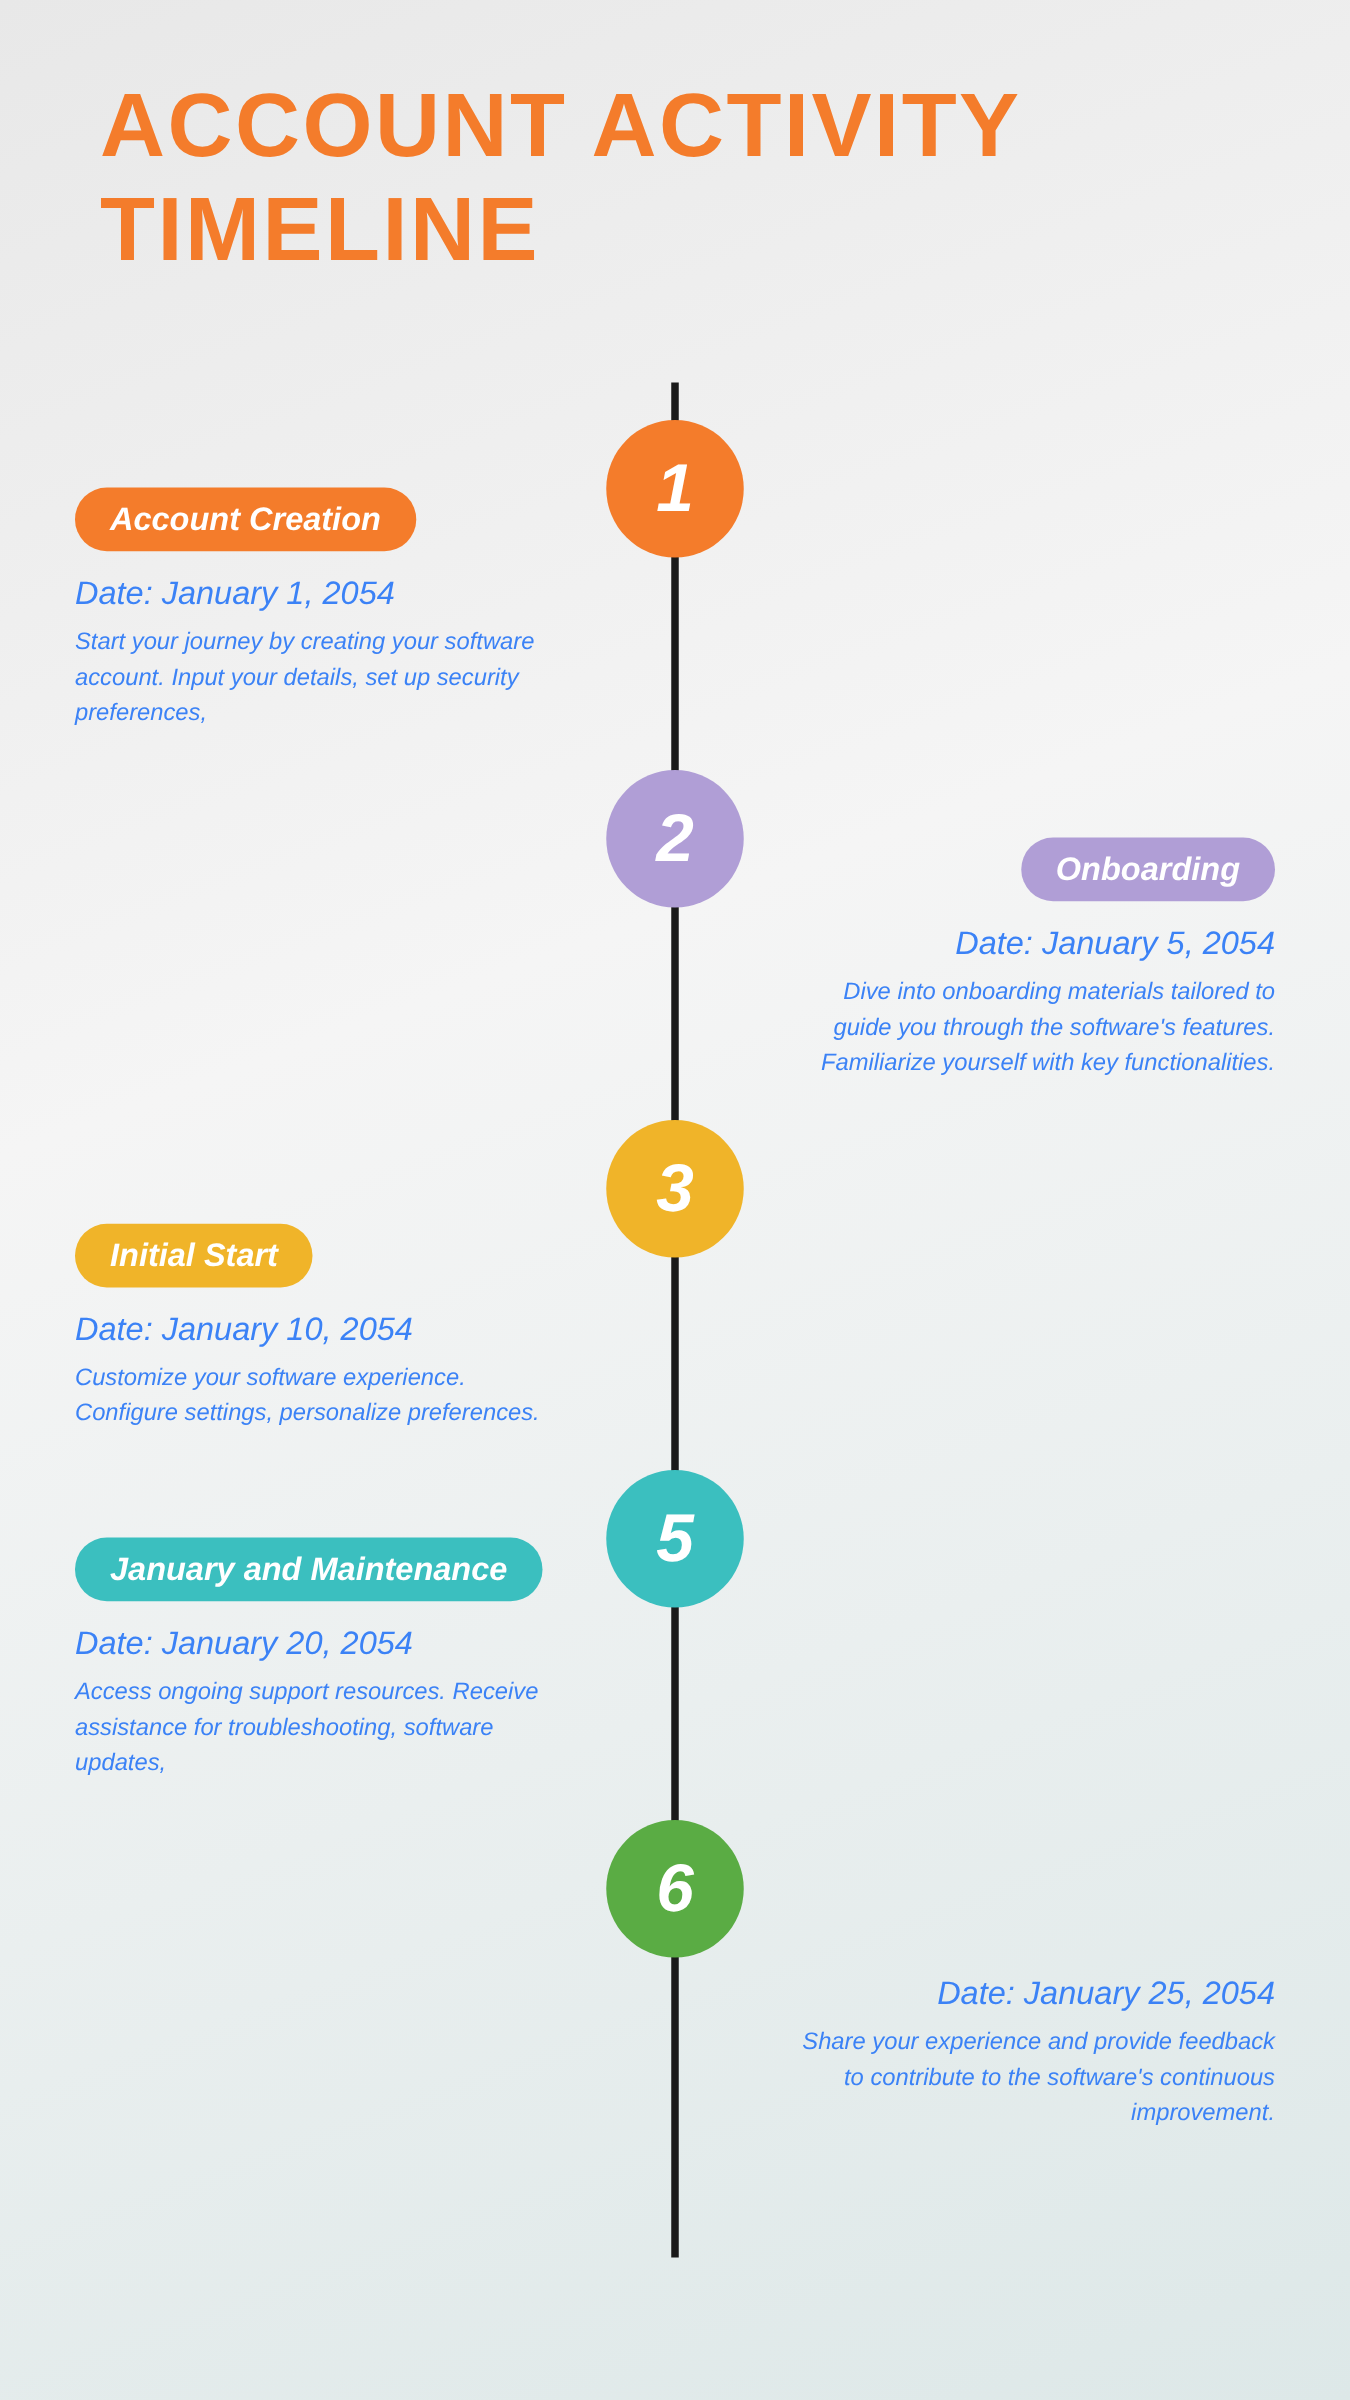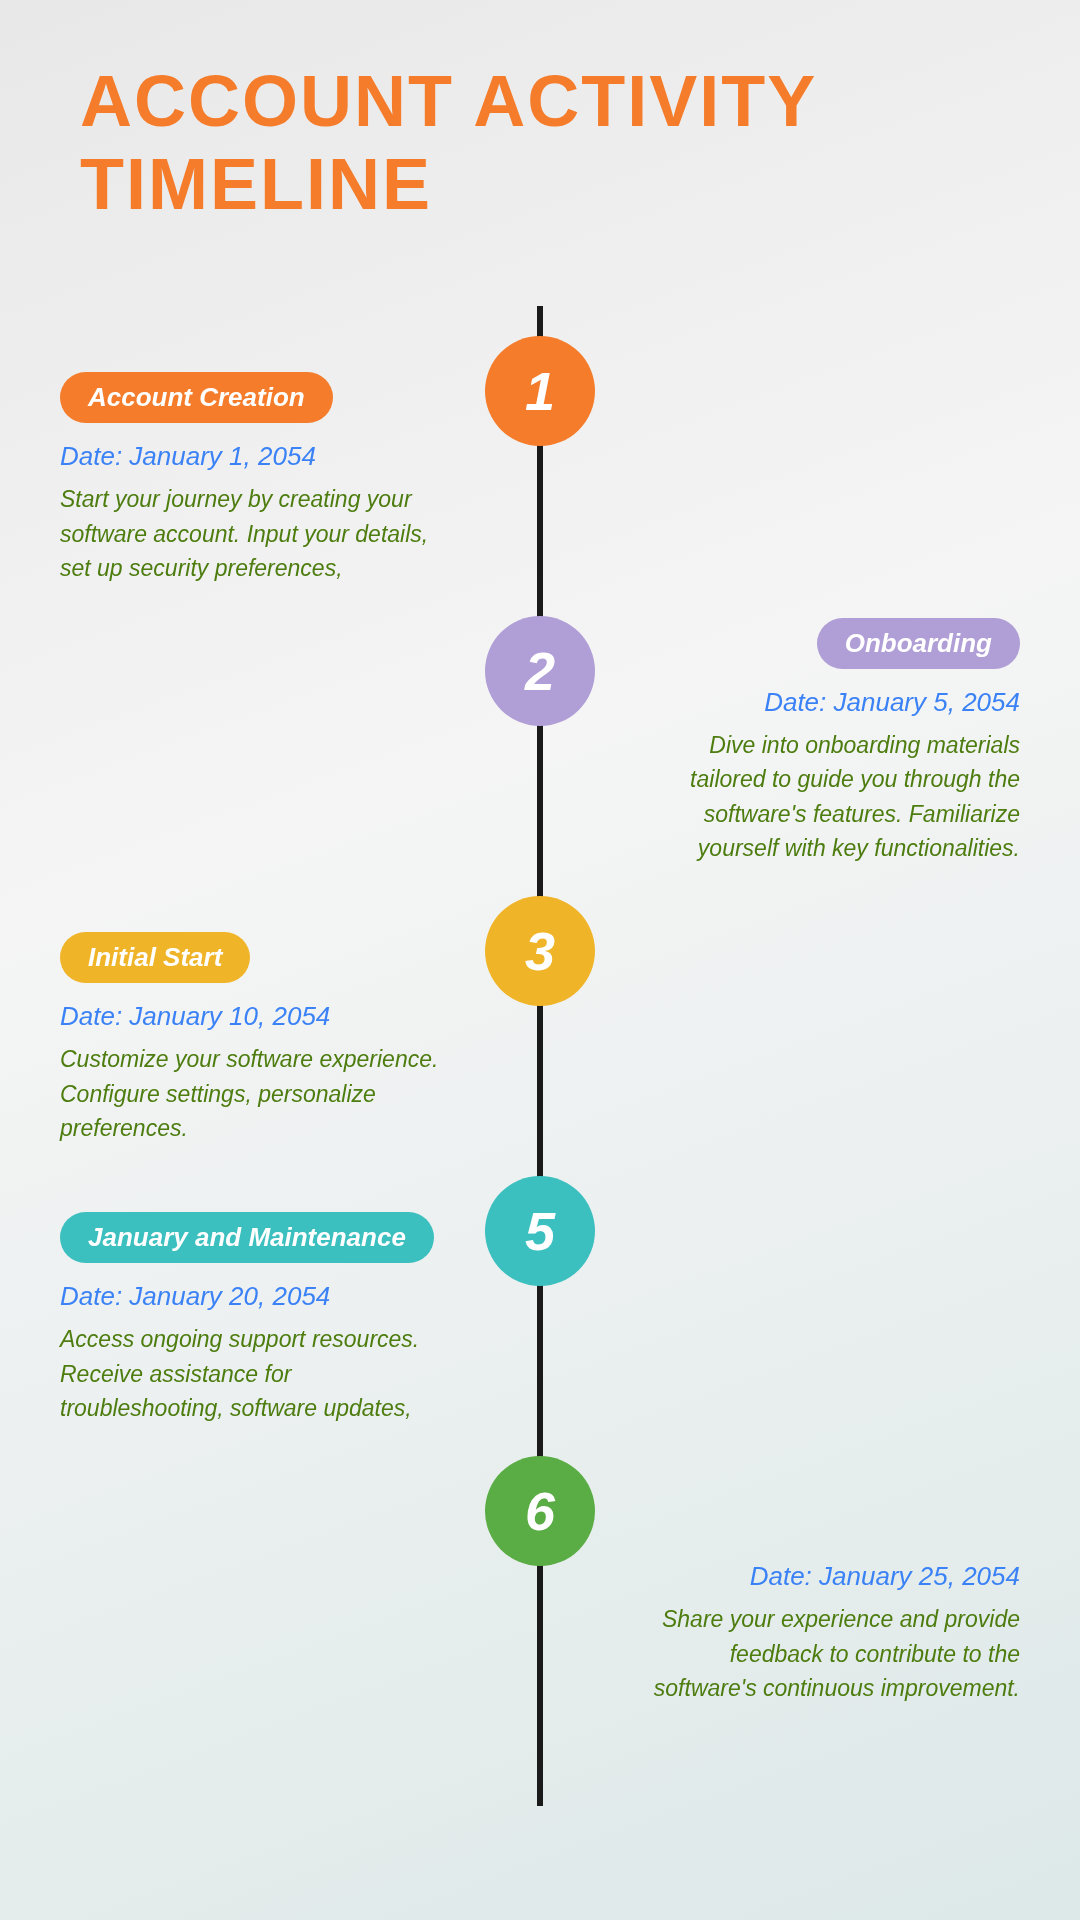--- a/index.html
+++ b/index.html
@@ -100,22 +100,22 @@
     }
 
     .item-date {
       font-size: 26px;
       font-weight: 400;
       color: #3b82f6;
       margin-bottom: 10px;
     }
 
     .item-desc {
-      font-size: 23px;
-      color: #4d7c0f;
+      font-size: 19px;
+      color: #3b82f6;
       line-height: 1.5;
     }
 
     .timeline-item.left .item-date,
     .timeline-item.left .item-desc {
       text-align: left;
     }
 
     .timeline-item.right .item-date,
     .timeline-item.right .item-desc {

